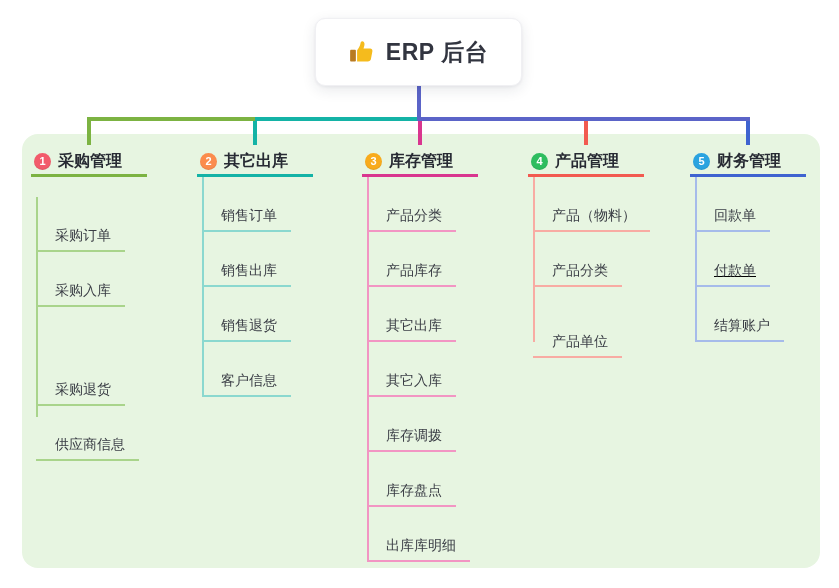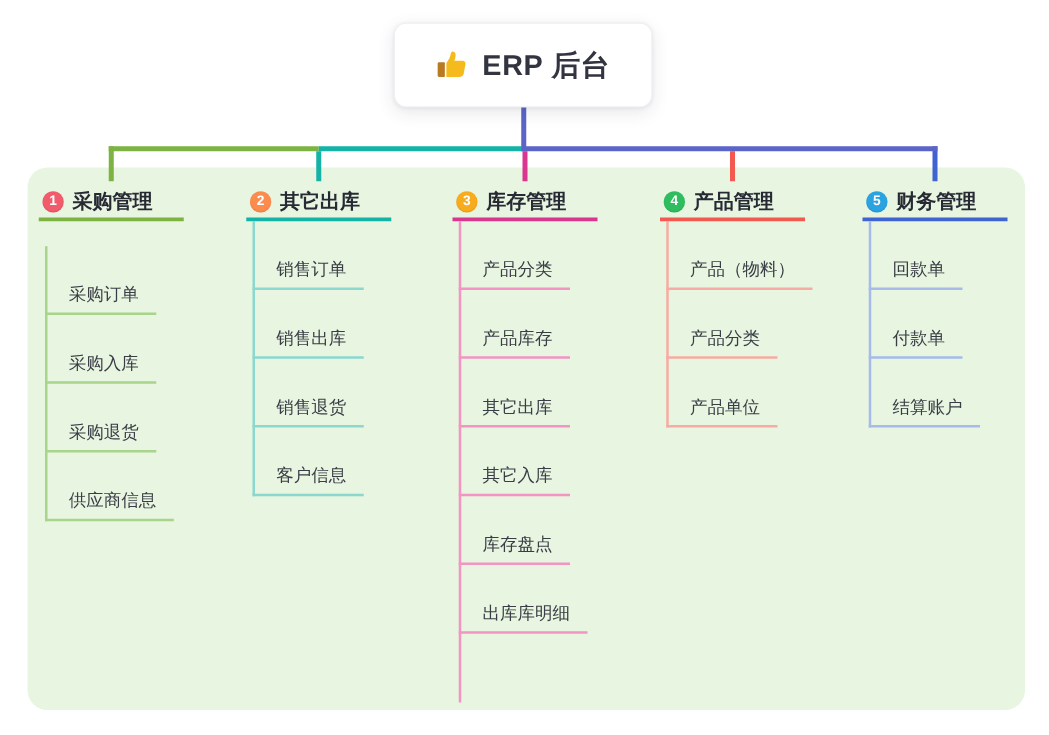--- a/index.html
+++ b/index.html
@@ -59,21 +59,21 @@
           <div class="label">采购管理</div>
         </div>
         <div class="kids">
           <div class="trunk" style="height: 220px; background: rgb(169, 212, 139);"></div>
           <div class="kid-row" style="border-bottom-color: rgb(169, 212, 139); margin-top: 20px;">
             <div class="label">采购订单</div>
           </div>
           <div class="kid-row" style="border-bottom-color: rgb(169, 212, 139);">
             <div class="label">采购入库</div>
           </div>
-          <div class="kid-row" style="border-bottom-color: rgb(169, 212, 139);">
+          <div class="kid-row" style="border-bottom-color: rgb(169, 212, 139); margin-top: 44px;">
             <div class="label">采购退货</div>
           </div>
           <div class="kid-row" style="border-bottom-color: rgb(169, 212, 139);">
             <div class="label">供应商信息</div>
           </div>
         </div>
       </div>
       <div class="branch-col" style="left: 197px;">
         <div class="branch-title" style="border-bottom-color: rgb(20, 179, 166);">
           <div class="badge" style="background: rgb(251, 140, 77);">2</div>
@@ -108,56 +108,59 @@
           <div class="kid-row" style="border-bottom-color: rgb(242, 149, 195);">
             <div class="label">产品库存</div>
           </div>
           <div class="kid-row" style="border-bottom-color: rgb(242, 149, 195);">
             <div class="label">其它出库</div>
           </div>
           <div class="kid-row" style="border-bottom-color: rgb(242, 149, 195); text-align: center;">
             <div class="label">其它入库</div>
           </div>
           <div class="kid-row" style="border-bottom-color: rgb(242, 149, 195);">
+            <div class="label">库存调拨</div>
+          </div>
+          <div class="kid-row" style="border-bottom-color: rgb(242, 149, 195);">
             <div class="label">库存盘点</div>
           </div>
           <div class="kid-row" style="border-bottom-color: rgb(242, 149, 195);">
             <div class="label">出库库明细</div>
           </div>
         </div>
       </div>
       <div class="branch-col" style="left: 528px;">
         <div class="branch-title" style="border-bottom-color: rgb(242, 90, 80);">
           <div class="badge" style="background: rgb(46, 189, 95);">4</div>
           <div class="label">产品管理</div>
         </div>
         <div class="kids">
           <div class="trunk" style="height: 165px; background: rgb(248, 171, 163);"></div>
           <div class="kid-row" style="border-bottom-color: rgb(248, 171, 163); text-align: center;">
             <div class="label">产品（物料）</div>
           </div>
           <div class="kid-row" style="border-bottom-color: rgb(248, 171, 163);">
             <div class="label">产品分类</div>
           </div>
-          <div class="kid-row" style="border-bottom-color: rgb(248, 171, 163);">
+          <div class="kid-row" style="border-bottom-color: rgb(248, 171, 163); margin-top: 16px;">
             <div class="label">产品单位</div>
           </div>
         </div>
       </div>
       <div class="branch-col" style="left: 690px;">
         <div class="branch-title" style="border-bottom-color: rgb(63, 99, 208);">
           <div class="badge" style="background: rgb(42, 163, 224);">5</div>
           <div class="label">财务管理</div>
         </div>
         <div class="kids">
           <div class="trunk" style="height: 165px; background: rgb(166, 187, 234);"></div>
           <div class="kid-row" style="border-bottom-color: rgb(166, 187, 234);">
             <div class="label">回款单</div>
           </div>
-          <div class="kid-row" style="border-bottom-color: rgb(166, 187, 234);">
+          <div class="kid-row" style="border-bottom-color: rgb(166, 187, 234); text-decoration: underline;">
             <div class="label">付款单</div>
           </div>
           <div class="kid-row" style="border-bottom-color: rgb(166, 187, 234);">
             <div class="label">结算账户</div>
           </div>
         </div>
       </div>
     </div>
 
 </div>

